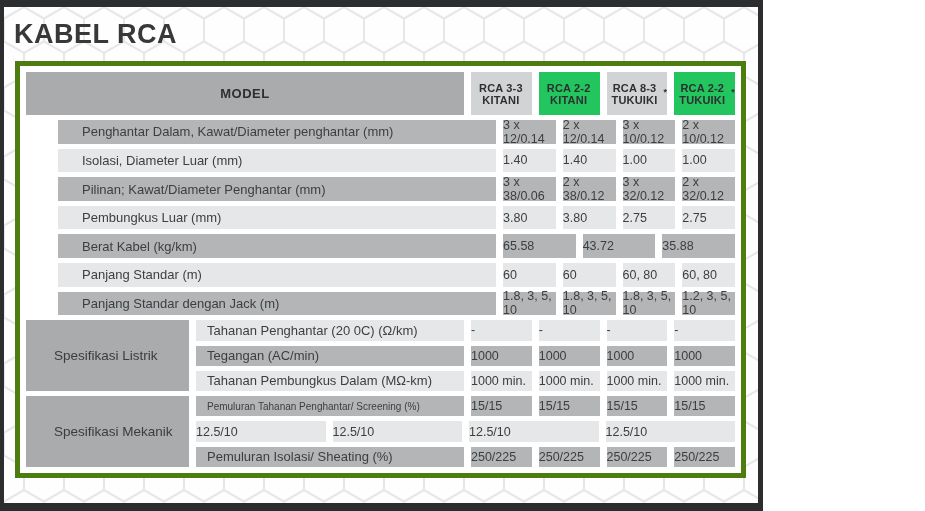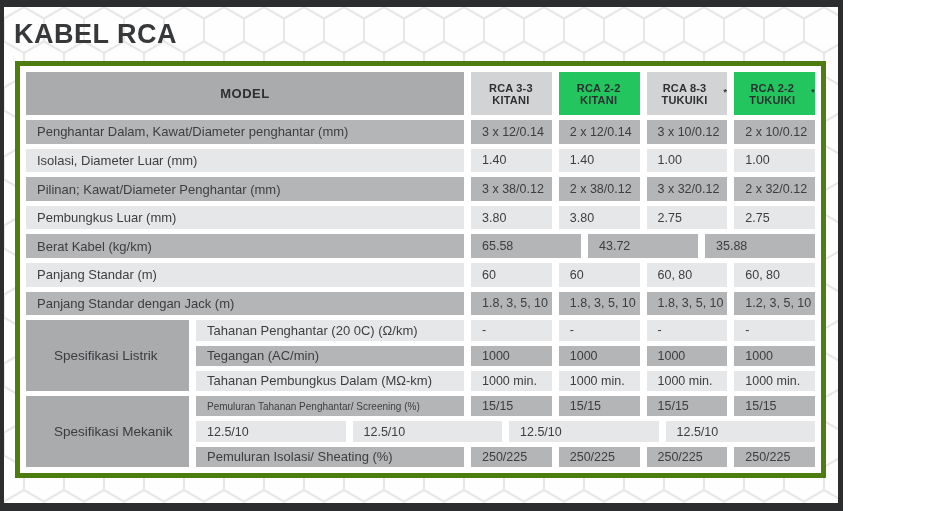--- a/index.html
+++ b/index.html
@@ -1,18 +1,18 @@
 <!DOCTYPE html>
 <html><head>
 <meta charset="utf-8">
 <style>
   html,body{margin:0;padding:0;background:#fff;}
   .frame{
     position:relative;
-    width:843px;height:511px;
+    width:763px;height:511px;
     box-sizing:border-box;
     border-style:solid;
     border-color:#2b2d2e;
     border-width:7px 5px 8px 4px;
     background:#ffffff;
     overflow:hidden;
     font-family:"Liberation Sans", sans-serif;
   }
   .hexbg{position:absolute;left:0;top:0;width:100%;height:100%;}
   .title{
@@ -39,25 +39,25 @@
     font-weight:bold;font-size:11px;letter-spacing:.2px;color:#2d2f31;
     text-align:center;
   }
   .tone-h-light{background:#d2d3d4;}
   .tone-h-dark{background:#22c55e;}
   .hcell sup{font-size:9px;position:relative;top:-2px;margin-left:1px;}
   .tbody{display:flex;flex-direction:column;gap:5px;flex:1;}
   .trow{display:flex;gap:7px;flex:1;min-height:0;}
   .lcell{
     width:438px;flex:none;display:flex;align-items:center;
-    padding-left:11px;font-size:13px;color:#3c3e40;
+    padding-left:24px;font-size:13px;color:#3c3e40;margin-left:32px;
   }
   .vcell{
     flex:1;display:flex;align-items:center;
-    padding-left:11px;font-size:12.5px;color:#3c3e40;
+    font-size:12.5px;color:#3c3e40;
   }
   .stripe-dark{background:#b3b5b7;}
   .stripe-light{background:#e6e7e8;}
   .grow{display:flex;gap:7px;flex:3;min-height:0;}
   .gcell{
     width:163px;flex:none;background:#a9abad;
     display:flex;align-items:center;padding-left:28px;
     font-size:13.5px;color:#3a3c3e;
   }
   .gright{flex:1;display:flex;flex-direction:column;gap:5px;}
@@ -121,21 +121,21 @@
         </div>
         <div class="trow">
           <div class="cell lcell stripe-light">Isolasi, Diameter Luar (mm)</div>
           <div class="cell vcell stripe-light">1.40</div>
           <div class="cell vcell stripe-light">1.40</div>
           <div class="cell vcell stripe-light">1.00</div>
           <div class="cell vcell stripe-light">1.00</div>
         </div>
         <div class="trow">
           <div class="cell lcell stripe-dark">Pilinan; Kawat/Diameter Penghantar (mm)</div>
-          <div class="cell vcell stripe-dark">3 x 38/0.12</div>
+          <div class="cell vcell stripe-dark">3 x 38/0.06</div>
           <div class="cell vcell stripe-dark">2 x 38/0.12</div>
           <div class="cell vcell stripe-dark">3 x 32/0.12</div>
           <div class="cell vcell stripe-dark">2 x 32/0.12</div>
         </div>
         <div class="trow">
           <div class="cell lcell stripe-light">Pembungkus Luar (mm)</div>
           <div class="cell vcell stripe-light">3.80</div>
           <div class="cell vcell stripe-light">3.80</div>
           <div class="cell vcell stripe-light">2.75</div>
           <div class="cell vcell stripe-light">2.75</div>

